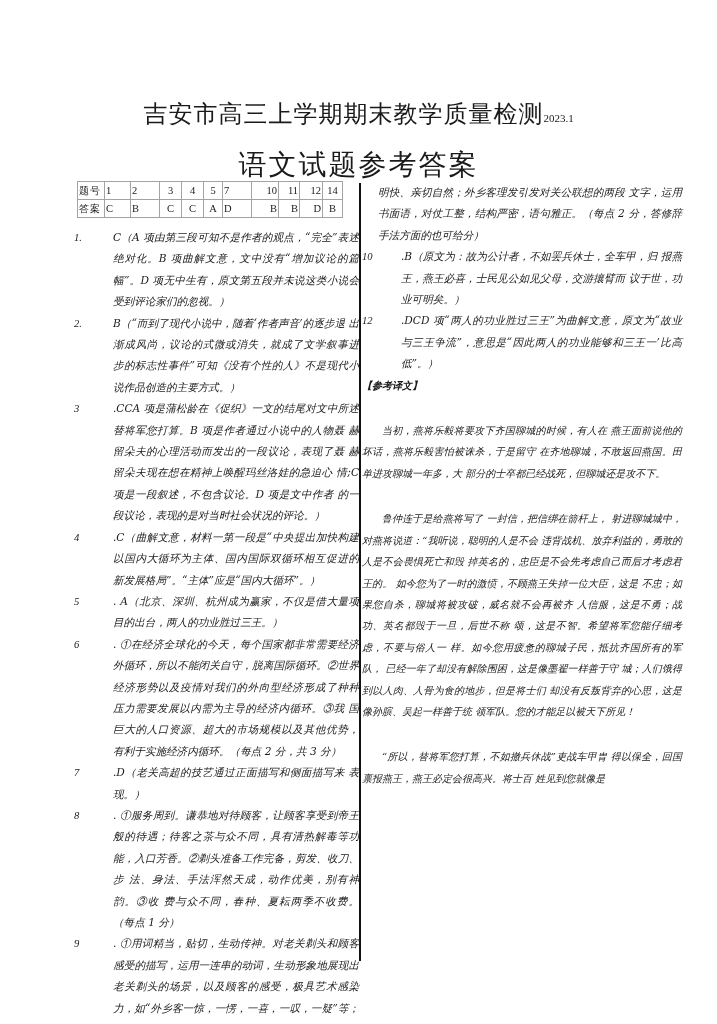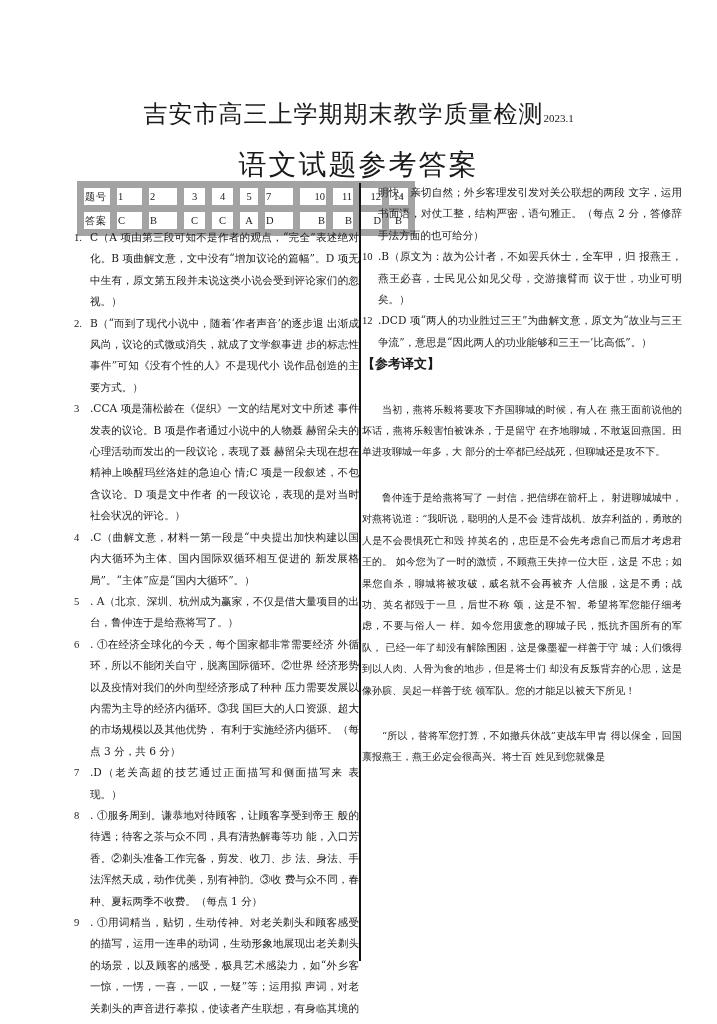--- a/index.html
+++ b/index.html
@@ -5,31 +5,31 @@
   html, body { margin:0; padding:0; background:#ffffff; }
   body { width:717px; height:1024px; position:relative; overflow:hidden;
          font-family:"DejaVu Serif","Liberation Serif",serif; color:#1a1a1a; }
   .title { position:absolute; top:98px; left:0; width:717px; text-align:center;
            font-family:"DejaVu Sans","Liberation Sans",sans-serif; font-size:24px; letter-spacing:1px; }
   .title .year { font-family:"Liberation Serif",serif; font-size:11px; letter-spacing:0; }
   .subtitle { position:absolute; top:146px; left:0; width:717px; text-align:center;
               font-family:"DejaVu Sans","Liberation Sans",sans-serif; font-size:28px; letter-spacing:2px; }
   table.ans { position:absolute; top:181px; left:77px; border-collapse:collapse;
               font-family:"Liberation Serif",serif; font-size:10.5px; }
-  table.ans td { border:7px solid #a3a3a3; height:17px; padding:0 1px; vertical-align:middle; }
+  table.ans td { border:1px solid #a3a3a3; height:17px; padding:0 1px; vertical-align:middle; }
   table.ans td.hdr { width:24px; letter-spacing:1px; font-size:10px; }
   .vline { position:absolute; left:359px; top:183px; width:1.5px; height:778px; background:#111; }
-  .col { position:absolute; font-size:10.6px; line-height:21.4px; }
+  .col { position:absolute; font-size:10.6px; line-height:21.4px;font-style:italic; }
   .col.left { left:74px; top:227px; width:285px; }
   .col.right { left:362px; top:182px; width:320px; }
   .item { display:flex; }
   .item .num { flex:0 0 auto; width:16px; font-family:"Liberation Serif",serif; }
-  .item .txt { flex:1; text-align:justify; }
+  .item .txt { flex:1; text-align:justify;margin-left:23px; }
   .cont { padding-left:16px; text-align:justify; }
-  .ref-head { font-weight:bold; font-family:"DejaVu Sans",sans-serif; font-size:13px; }
+  .ref-head { font-weight:bold; font-family:"DejaVu Sans",sans-serif; font-size:10px; }
   .para { text-indent:2em; font-size:10px; line-height:21.4px; text-align:justify;margin-top:24px; }
   .footer { position:absolute; top:990px; left:157px; width:400px; font-size:10.5px; line-height:14px;margin-top:32px; }
   .footer .dot { font-size:7px; line-height:6px; }
 </style>
 </head>
 <body>
 
 <div class="title">
   <span>吉安市高三上学期期末教学质量检测</span><span class="year">2023.1</span>
 </div>
@@ -72,33 +72,33 @@
   <div class="item">
     <span class="num">1.</span>
     <span class="txt">C（A 项由第三段可知不是作者的观点，“完全”表述绝对化。B 项曲解文意，文中没有“增加议论的篇幅”。D 项无中生有，原文第五段并未说这类小说会受到评论家们的忽视。）</span>
   </div>
   <div class="item">
     <span class="num">2.</span>
     <span class="txt">B（“而到了现代小说中，随着‘作者声音’的逐步退 出渐成风尚，议论的式微或消失，就成了文学叙事进 步的标志性事件”可知《没有个性的人》不是现代小 说作品创造的主要方式。）</span>
   </div>
   <div class="item">
     <span class="num">3</span>
-    <span class="txt">.CCA 项是蒲松龄在《促织》一文的结尾对文中所述 事件发表的议论。B 项是作者通过小说中的人物聂 赫留朵夫的心理活动而发出的一段议论，表现了聂 赫留朵夫现在想在精神上唤醒玛丝洛娃的急迫心 情;C 项是一段叙述，不包含议论。D 项是文中作者 的一段议论，表现的是对当时社会状况的评论。）</span>
+    <span class="txt">.CCA 项是蒲松龄在《促织》一文的结尾对文中所述 替将军您打算。B 项是作者通过小说中的人物聂 赫留朵夫的心理活动而发出的一段议论，表现了聂 赫留朵夫现在想在精神上唤醒玛丝洛娃的急迫心 情;C 项是一段叙述，不包含议论。D 项是文中作者 的一段议论，表现的是对当时社会状况的评论。）</span>
   </div>
   <div class="item">
     <span class="num">4</span>
     <span class="txt">.C（曲解文意，材料一第一段是“中央提出加快构建以国内大循环为主体、国内国际双循环相互促进的 新发展格局”。“主体”应是“国内大循环”。）</span>
   </div>
   <div class="item">
     <span class="num">5</span>
-    <span class="txt">. A（北京、深圳、杭州成为赢家，不仅是借大量项目的出台，鲁仲连于是给燕将写了。）</span>
+    <span class="txt">. A（北京、深圳、杭州成为赢家，不仅是借大量项目的出台，两人的功业胜过三王。）</span>
   </div>
   <div class="item">
     <span class="num">6</span>
-    <span class="txt">. ①在经济全球化的今天，每个国家都非常需要经济 外循环，所以不能闭关自守，脱离国际循环。②世界 经济形势以及疫情对我们的外向型经济形成了种种 压力需要发展以内需为主导的经济内循环。③我 国巨大的人口资源、超大的市场规模以及其他优势， 有利于实施经济内循环。（每点 3 分，共 6 分）</span>
+    <span class="txt">. ①在经济全球化的今天，每个国家都非常需要经济 外循环，所以不能闭关自守，脱离国际循环。②世界 经济形势以及疫情对我们的外向型经济形成了种种 压力需要发展以内需为主导的经济内循环。③我 国巨大的人口资源、超大的市场规模以及其他优势， 有利于实施经济内循环。（每点 2 分，共 3 分）</span>
   </div>
   <div class="item">
     <span class="num">7</span>
     <span class="txt">.D（老关高超的技艺通过正面描写和侧面描写来 表现。）</span>
   </div>
   <div class="item">
     <span class="num">8</span>
     <span class="txt">. ①服务周到。谦恭地对待顾客，让顾客享受到帝王 般的待遇；待客之茶与众不同，具有清热解毒等功 能，入口芳香。②剃头准备工作完备，剪发、收刀、步 法、身法、手法浑然天成，动作优美，别有神韵。③收 费与众不同，春种、夏耘两季不收费。（每点 1 分）</span>
   </div>
   <div class="item">

